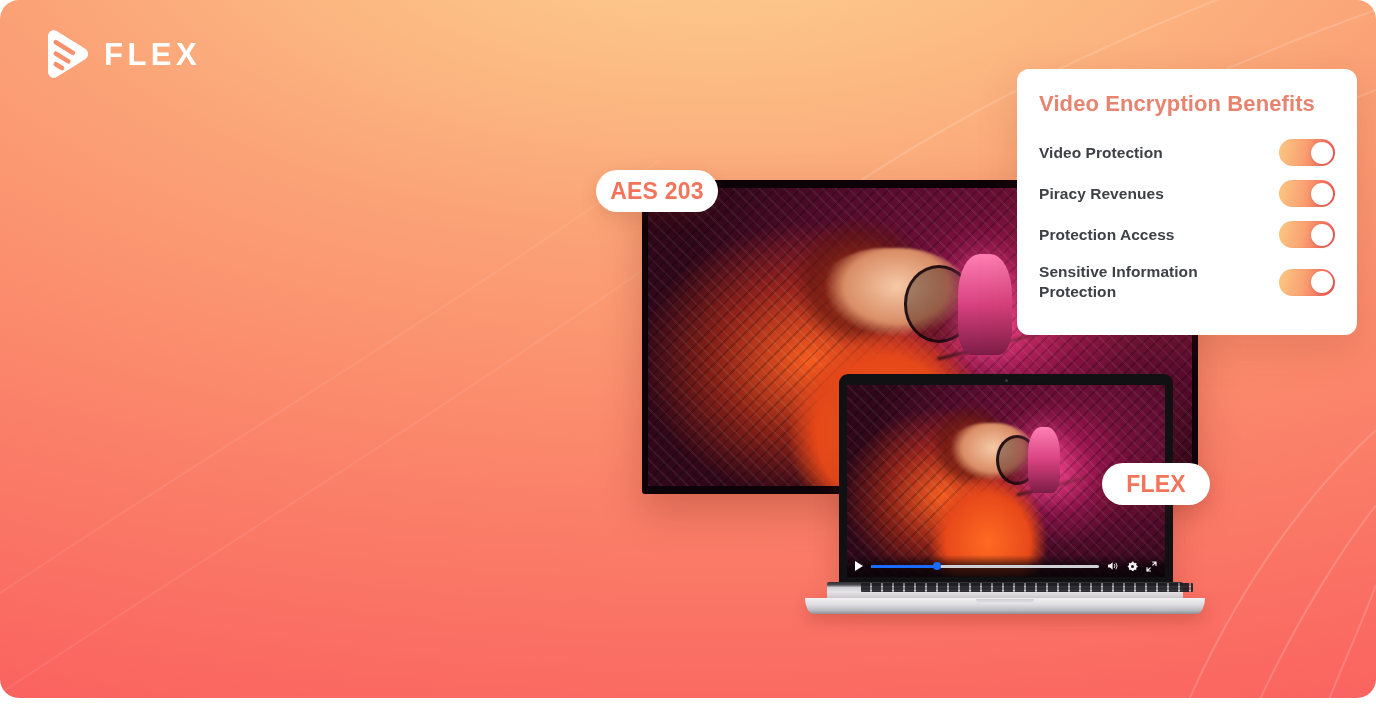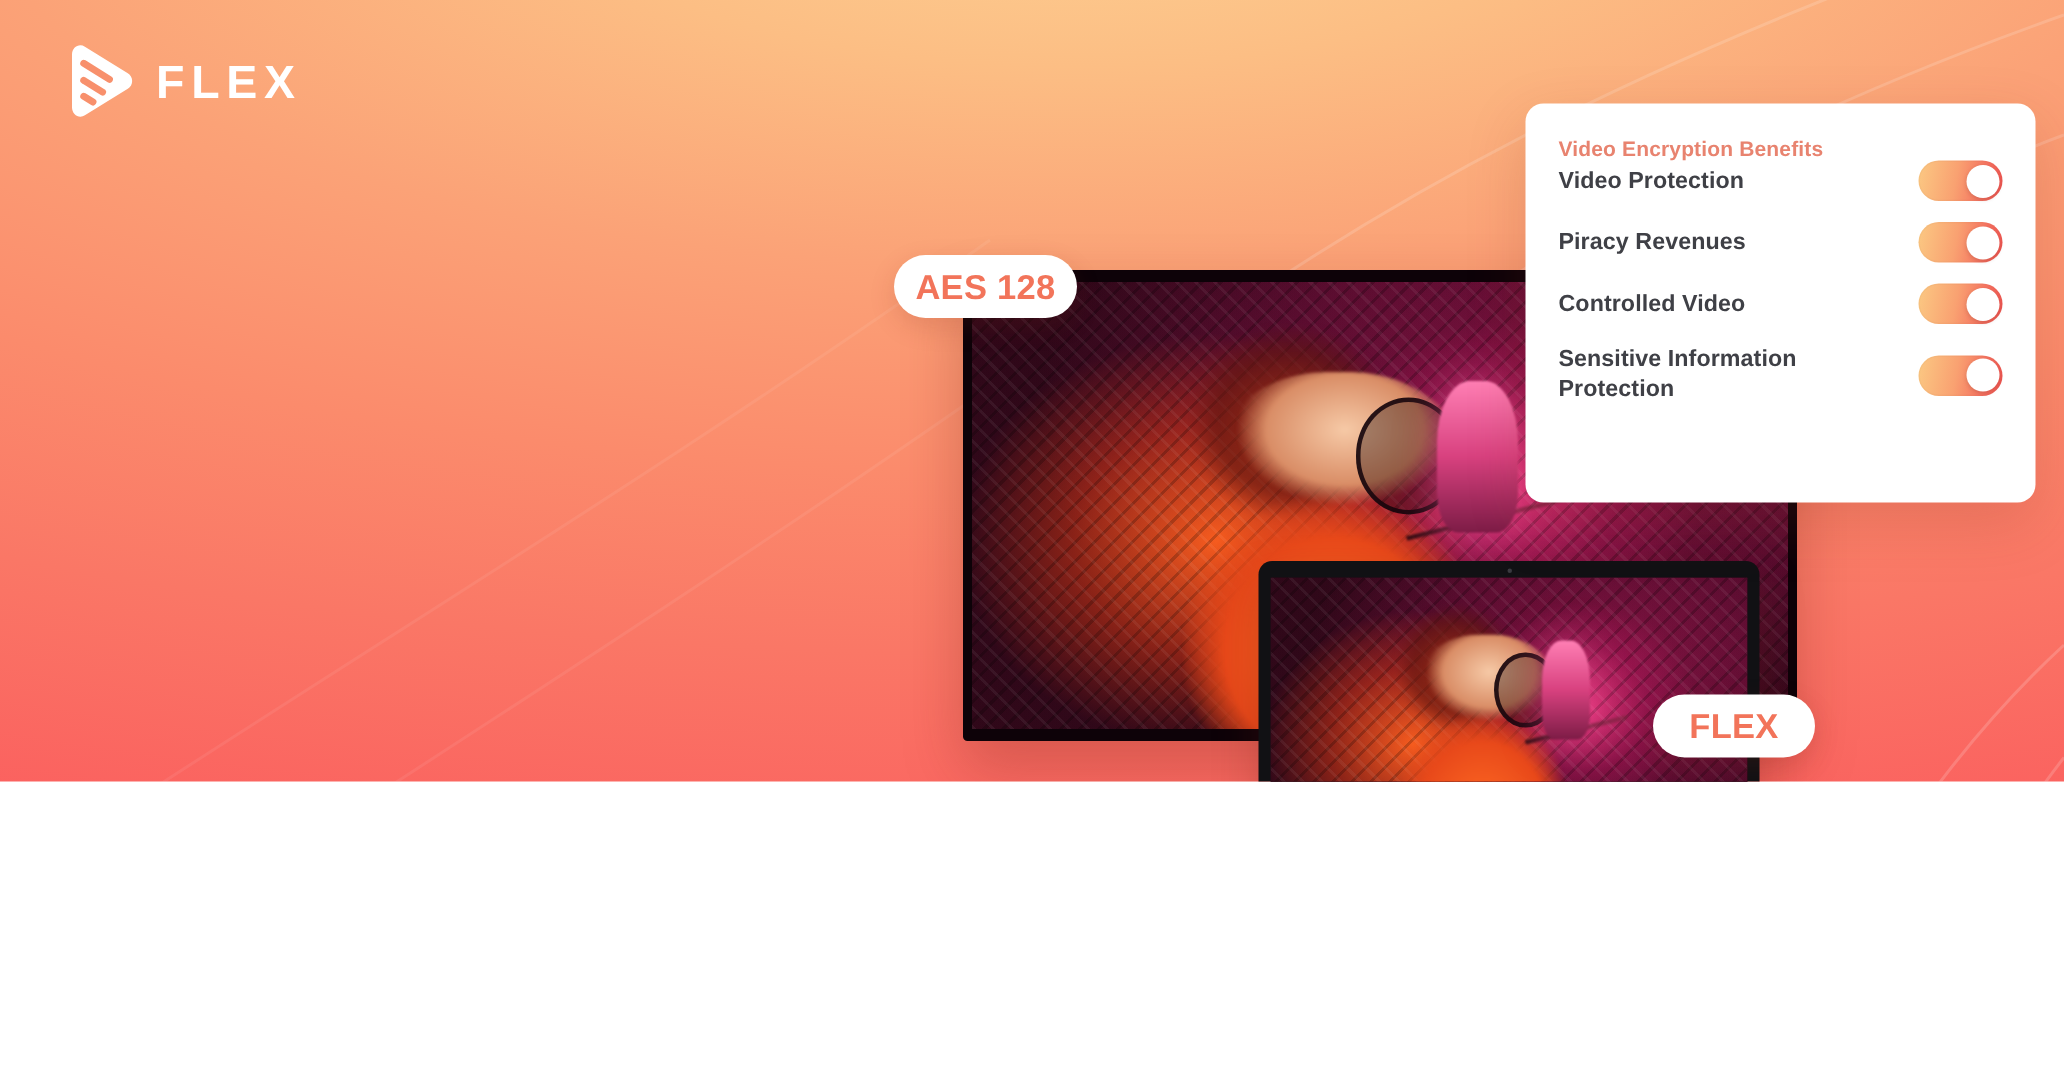--- a/index.html
+++ b/index.html
@@ -7,24 +7,25 @@
   html, body {
     width: 1376px;
     height: 721px;
     overflow: hidden;
     font-family: "Liberation Sans", sans-serif;
   }
 
   #stage {
     position: relative;
     width: 1376px;
-    height: 521px;
+    height: 698px;
     overflow: hidden;
     background:
       radial-gradient(140% 130% at 52% -15%, #FDD194 0%, #FCBE84 18%, #FBA277 38%, #FB8B6C 58%, #FA7766 76%, #FB5E5E 100%);
+    border-radius: 19px;
   }
 
   
   .bg-arcs { position: absolute; inset: 0; pointer-events: none; }
 
   
   #logo {
     position: absolute;
     left: 42px; top: 28px;
     display: flex; align-items: center; gap: 14px;
@@ -208,23 +209,24 @@
     position: absolute;
     left: 1017px; top: 69px;
     width: 340px; height: 266px;
     background: #ffffff;
     border-radius: 12px;
     box-shadow: 0 14px 40px rgba(140, 45, 30, 0.18);
     padding: 22px 22px 18px 22px;
   }
   #benefits .card-title {
     color: #E8836F;
-    font-size: 14px;
+    font-size: 22px;
     font-weight: 700;
     letter-spacing: 0.1px;
+    margin-bottom: 22px;
   }
   .benefit-row {
     display: flex; align-items: center; justify-content: space-between;
     gap: 12px;
     margin-bottom: 14px;
     min-height: 26px;
   }
   .benefit-row:last-child { margin-bottom: 5px; }
   .benefit-label {
     color: #3F4046;
@@ -338,42 +340,42 @@
       <div class="laptop-base">
         <div class="laptop-deck">
           <div class="keys"></div>
         </div>
         <div class="laptop-bottom"></div>
         <div class="laptop-notch"></div>
       </div>
     </div>
   </div>
 
-  <div class="pill" id="pill-aes">AES 128</div>
+  <div class="pill" id="pill-aes">AES 203</div>
   <div class="pill" id="pill-hlse">FLEX</div>
 
   <div id="benefits">
     <div class="card-title">Video Encryption Benefits</div>
 
     <div class="benefit-row">
       <span class="benefit-label">Video Protection</span>
       <span class="toggle">
           <span class="knob"></span>
         </span>
     </div>
 
     <div class="benefit-row">
       <span class="benefit-label">Piracy Revenues</span>
       <span class="toggle">
           <span class="knob"></span>
         </span>
     </div>
 
     <div class="benefit-row">
-      <span class="benefit-label">Controlled Video</span>
+      <span class="benefit-label">Protection Access</span>
       <span class="toggle">
           <span class="knob"></span>
         </span>
     </div>
 
     <div class="benefit-row">
       <span class="benefit-label">Sensitive Information Protection</span>
       <span class="toggle">
           <span class="knob"></span>
         </span>

